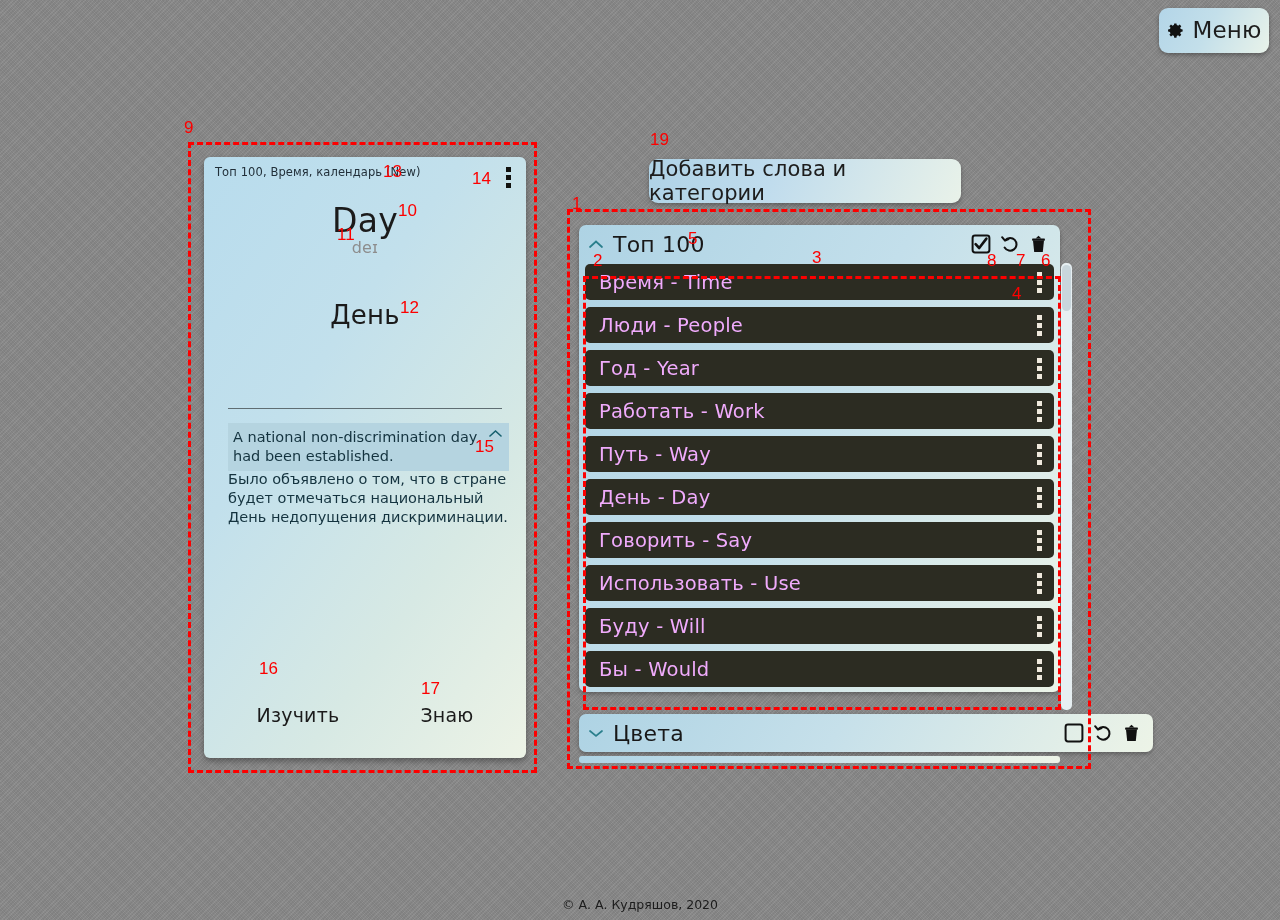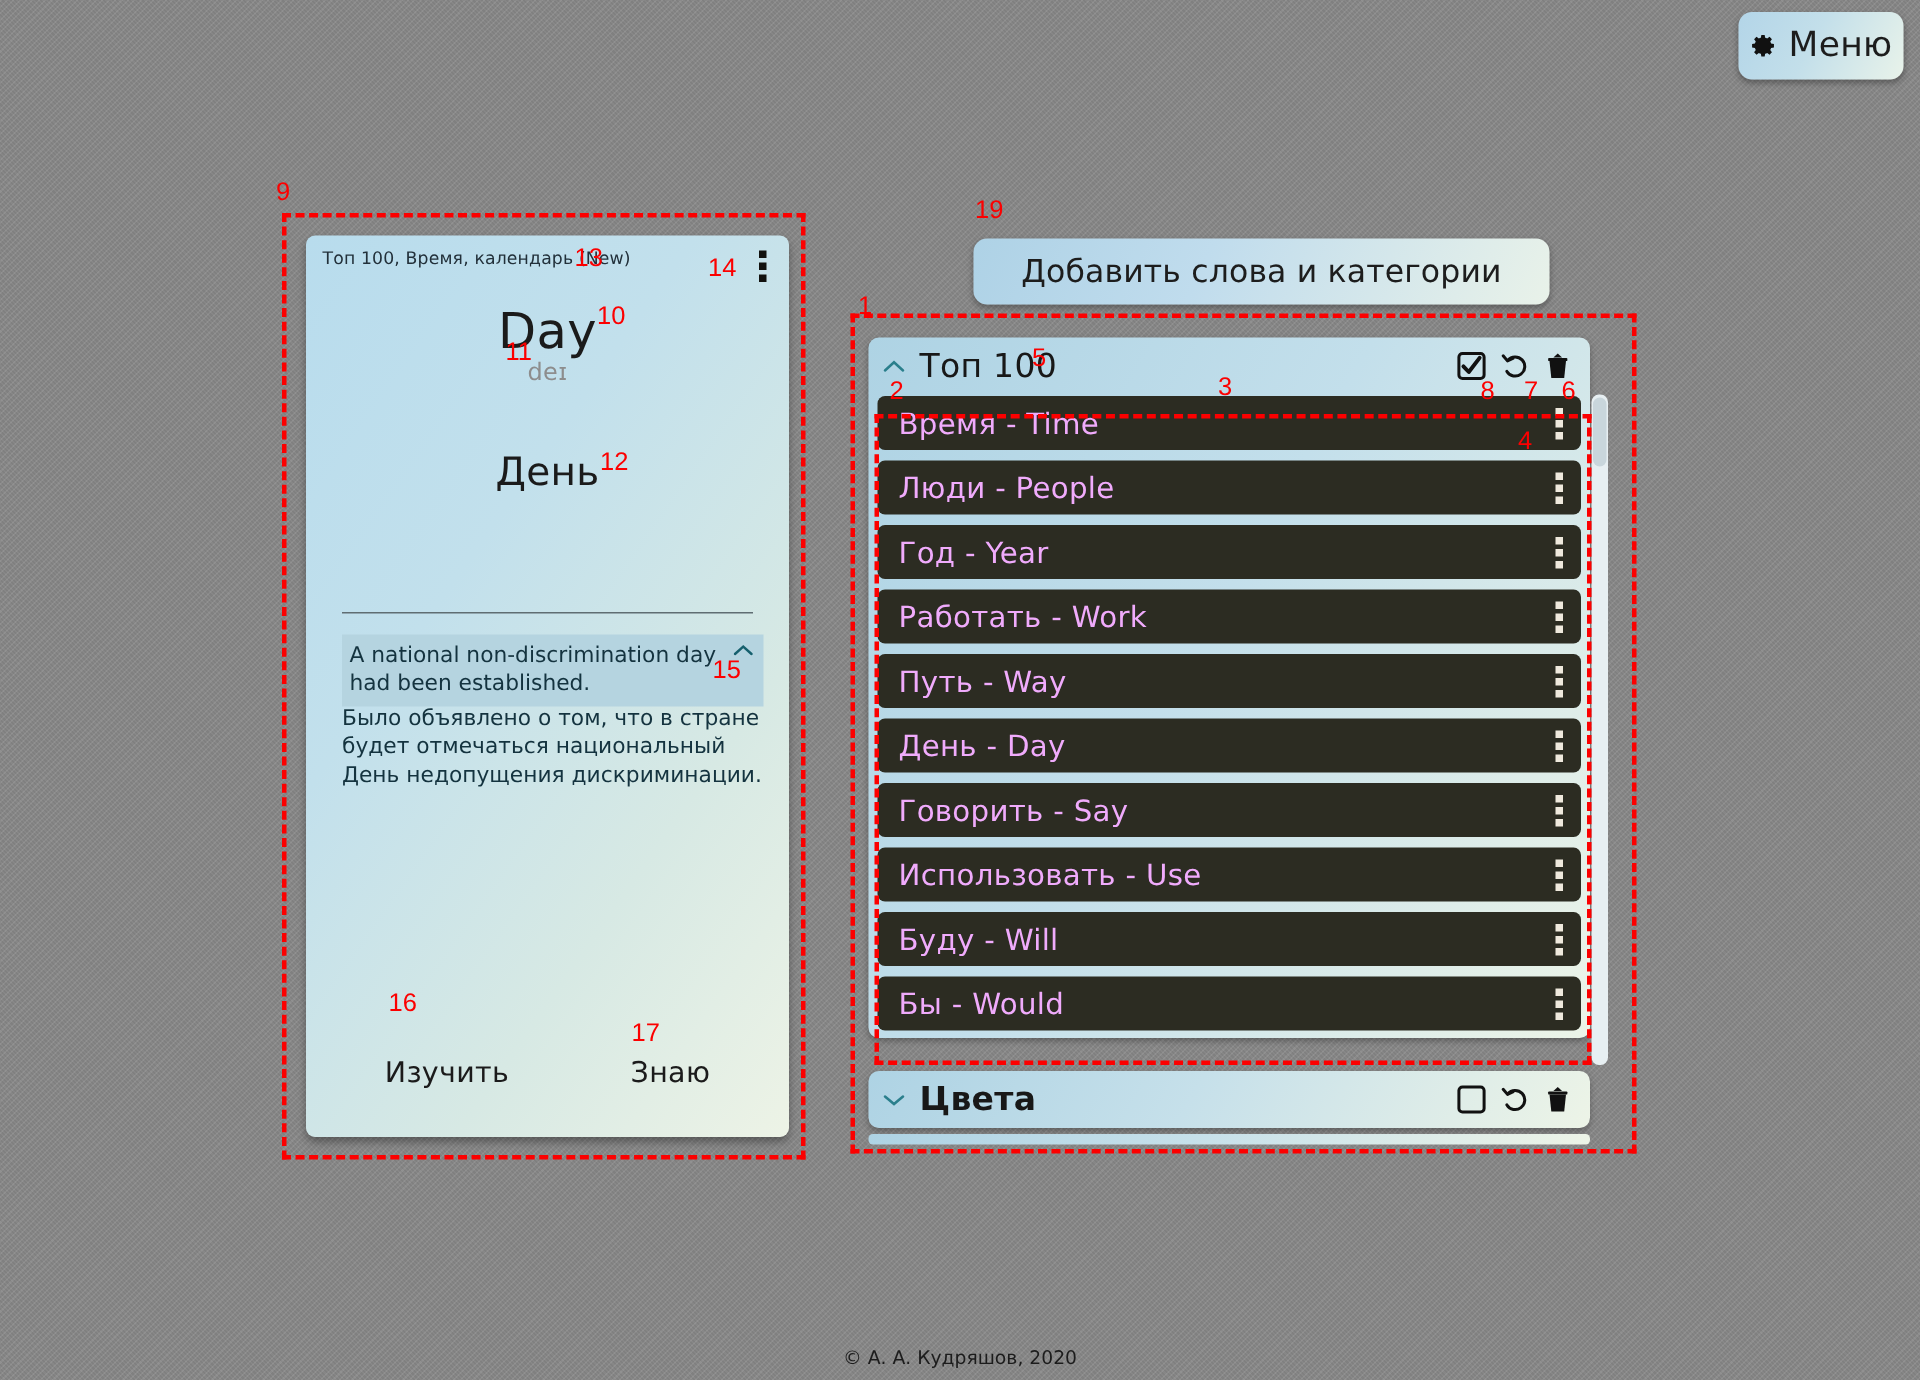--- a/index.html
+++ b/index.html
@@ -194,21 +194,21 @@
     color: #1b1b1b;
     cursor: pointer;
     letter-spacing: 0.2px;
   }
 
   
   #add-button {
     position: absolute;
     left: 649px;
     top: 159px;
-    width: 384px;
+    width: 312px;
     height: 44px;
     border-radius: 9px;
     background: linear-gradient(115deg, #aed2e6 0%, #c0dced 40%, #e9f2e9 100%);
     box-shadow: 0 2px 4px rgba(0,0,0,0.3);
     display: flex;
     align-items: center;
     justify-content: center;
     cursor: pointer;
     box-sizing: border-box;
   }
@@ -294,27 +294,26 @@
     width: 9px;
     height: 46px;
     background: #c9d6dc;
     border-radius: 5px;
   }
 
   #category-colors {
     position: absolute;
     left: 579px;
     top: 714px;
-    width: 481px;
+    width: 574px;
     height: 38px;
     border-radius: 7px;
     background: linear-gradient(120deg, #aed3e4 0%, #c6e0ea 45%, #edf4e7 100%);
     box-shadow: 0 2px 4px rgba(0,0,0,0.3);
     box-sizing: border-box;
-    font-weight: bold;
   }
   #panel-bottom-strip {
     position: absolute;
     left: 579px;
     top: 756px;
     width: 481px;
     height: 7px;
     border-radius: 3px;
     background: linear-gradient(120deg, #aed3e4 0%, #c6e0ea 45%, #edf4e7 100%);
   }

